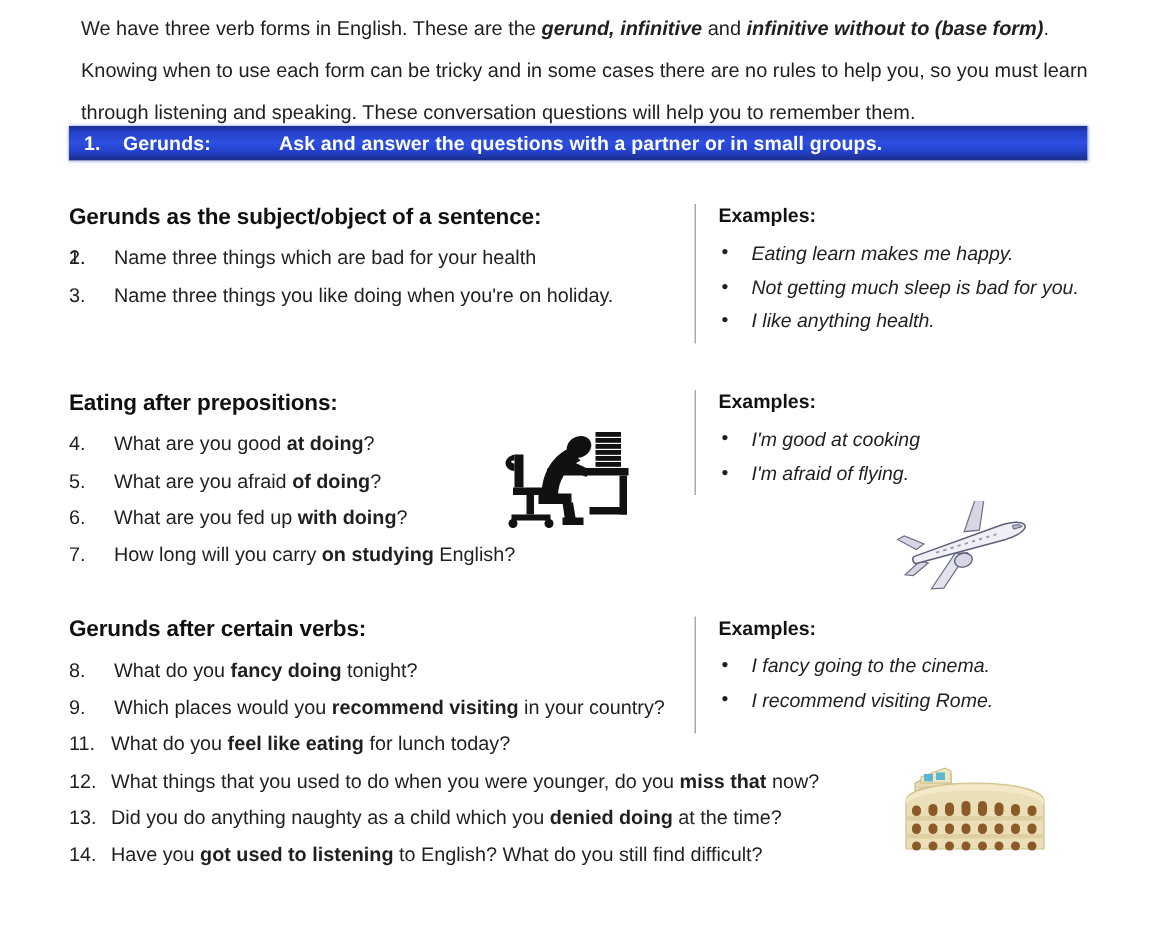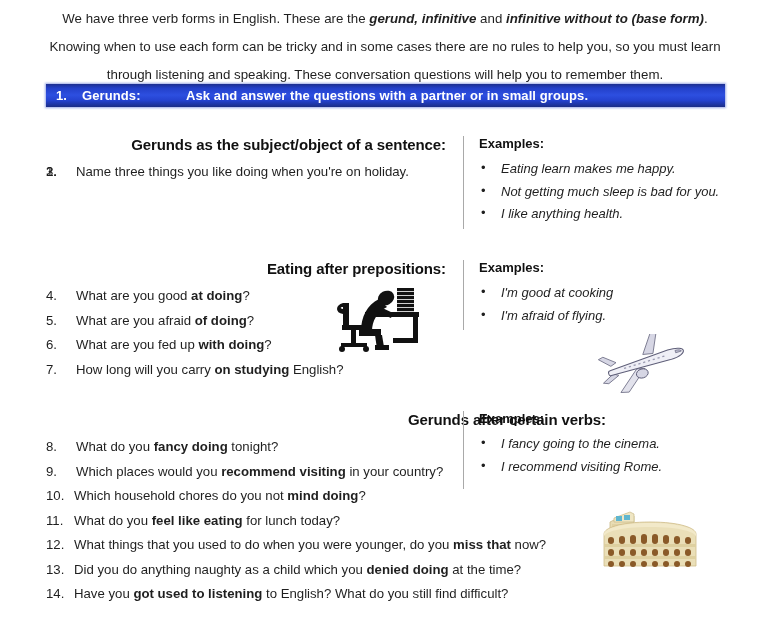--- a/index.html
+++ b/index.html
@@ -18,27 +18,26 @@
 
   .page {
     position: absolute;
     inset: 0;
     padding: 0;
   }
 
   
   .intro {
     position: absolute;
-    left: 44px;
+    left: 54px;
     top: -8px;
     width: 682px;
     font-size: 13.3px;
     line-height: 28px;
     color: #1f1f1f;
-    text-align: center;
   }
   .intro .bi { font-weight: bold; font-style: italic; }
 
   
   .banner {
     position: absolute;
     left: 46px;
     top: 84px;
     width: 679px;
     height: 23px;
@@ -71,21 +70,20 @@
     padding-left: 15px;
     border-left: 1px solid #a9a9a9;
   }
 
   h2.section-title {
     margin: 0 0 11px 0;
     font-size: 15px;
     font-weight: bold;
     color: #111111;
     letter-spacing: -0.1px;
-    text-align: right;
   }
 
   ol.questions {
     margin: 0;
     padding: 0;
     list-style: none;
     font-size: 13.2px;
     color: #1f1f1f;
   }
   ol.questions li {
@@ -157,21 +155,21 @@
     <span class="banner-num">1.</span>
     <span class="banner-label">Gerunds:</span>
     <span class="banner-instr">Ask and answer the questions with a partner or in small groups.</span>
   </div>
 
   <div class="section" style="top:136px;">
     <div class="qcol">
       <h2 class="section-title">Gerunds as the subject/object of a sentence:</h2>
       <ol class="questions">
         <li><span class="qnum">1.</span><b></b><span></span></li>
-        <li><span class="qnum">2.</span><b></b><span></span></li>
+        <li><span class="qnum">2.</span><span>Name three things which are bad for your health</span><b></b><span></span></li>
         <li><span class="qnum">3.</span><span>Name three things you like doing when you're on holiday.</span><b></b><span></span></li>
       </ol>
     </div>
     <div class="ecol">
       <h3 class="examples-title">Examples:</h3>
       <ul class="examples">
         <li><span></span><b>Eating</b><span> learn makes me happy.</span></li>
         <li><span></span><b>Not getting</b><span> much sleep is bad for you.</span></li>
         <li><span>I like </span><b>anything</b><span> health.</span></li>
       </ul>
@@ -196,21 +194,20 @@
       </ul>
     </div>
   </div>
 
   <div class="section" style="top:411px;">
     <div class="qcol" style="width:560px;">
       <h2 class="section-title">Gerunds after certain verbs:</h2>
       <ol class="questions">
         <li><span class="qnum">8.</span><span>What do you </span><b>fancy doing</b><span> tonight?</span></li>
         <li><span class="qnum">9.</span><span>Which places would you </span><b>recommend visiting</b><span> in your country?</span></li>
-        <li class="wide"><span class="qnum">10.</span><span>Which household chores do you not </span><b>mind doing</b><span>?</span></li>
         <li class="wide"><span class="qnum">11.</span><span>What do you </span><b>feel like eating</b><span> for lunch today?</span></li>
         <li class="wide"><span class="qnum">12.</span><span>What things that you used to do when you were younger, do you </span><b>miss that</b><span> now?</span></li>
         <li class="wide"><span class="qnum">13.</span><span>Did you do anything naughty as a child which you </span><b>denied doing</b><span> at the time?</span></li>
         <li class="wide"><span class="qnum">14.</span><span>Have you </span><b>got used to listening</b><span> to English? What do you still find difficult?</span></li>
       </ol>
     </div>
     <div class="ecol" style="height:78px;">
       <h3 class="examples-title">Examples:</h3>
       <ul class="examples">
         <li><span>I fancy going to the cinema.</span><b></b><span></span></li>

